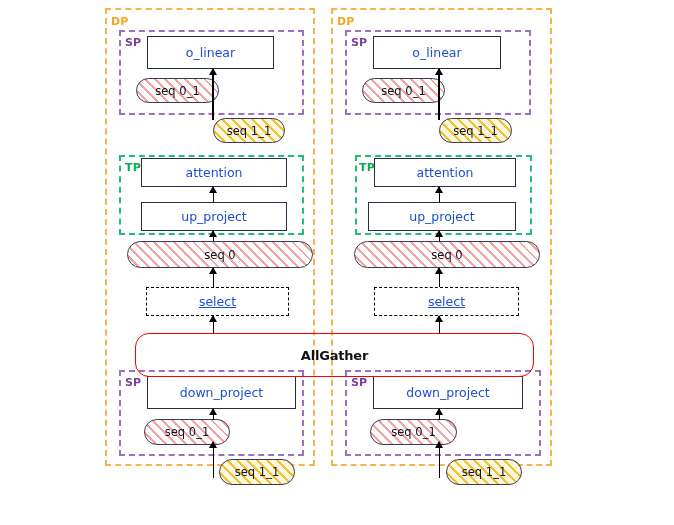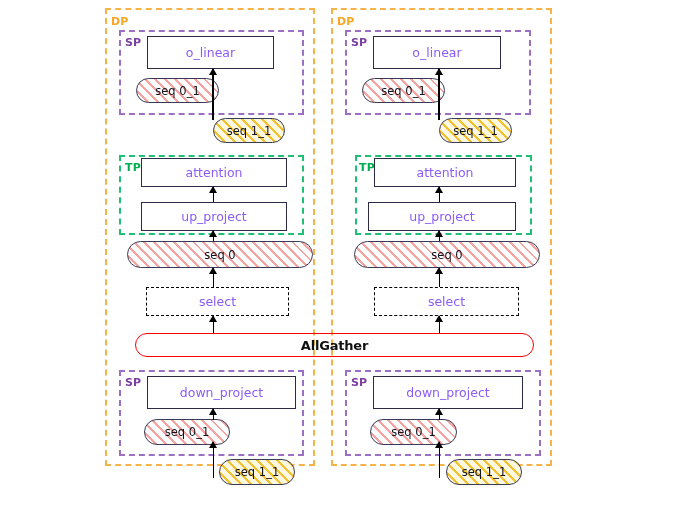--- a/index.html
+++ b/index.html
@@ -26,23 +26,23 @@
   }
   .glabel.dp{color:#f5a623;}
   .glabel.sp{color:#7b3fa0;}
   .glabel.tp{color:#00b050;}
 
   
   .opbox{
     position:absolute;box-sizing:border-box;
     background:#ffffff;border:1.4px solid #2b2b45;
     display:flex;align-items:center;justify-content:center;
-    font-size:12.5px;color:#8b5cf6;white-space:nowrap;
-  }
-  .opbox.dashed{border:1.5px dashed #000000;}
+    font-size:12.5px;color:#1d4ed8;white-space:nowrap;
+  }
+  .opbox.dashed{border:1.5px dashed #000000;text-decoration:underline;}
 
   
   .pill{
     position:absolute;box-sizing:border-box;
     border:1.6px solid #3a3a55;border-radius:999px;
     display:flex;align-items:center;justify-content:center;
     font-size:11.5px;font-weight:normal;color:#12121e;white-space:nowrap;
     overflow:hidden;
   }
   .pill span{position:relative;z-index:2;}
@@ -228,15 +228,15 @@
   <div class="arrow" style="left:438.8px;top:409px;height:11px;">
     <div class="shaft" style="top:0;"></div>
       <div class="head"></div>
   </div>
   <div class="arrow" style="left:438.8px;top:442px;height:36px;">
     <div class="shaft" style="top:0;"></div>
       <div class="head"></div>
   </div>
 
 
-  <div class="commbar" style="left:135px;top:333px;width:399px;height:24px;">AllGather</div>
+  <div class="commbar" style="left:135px;top:333px;width:399px;height:44px;">AllGather</div>
 
 </div>
 
 </body></html>

